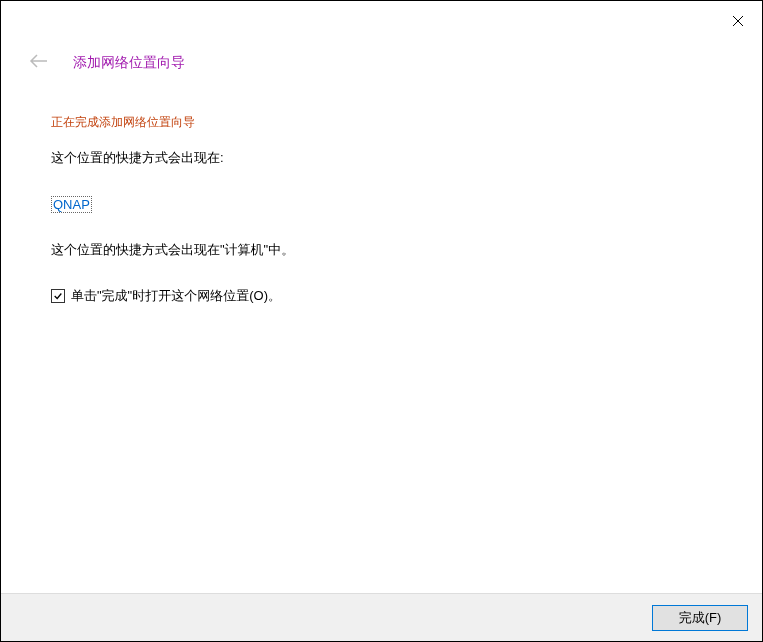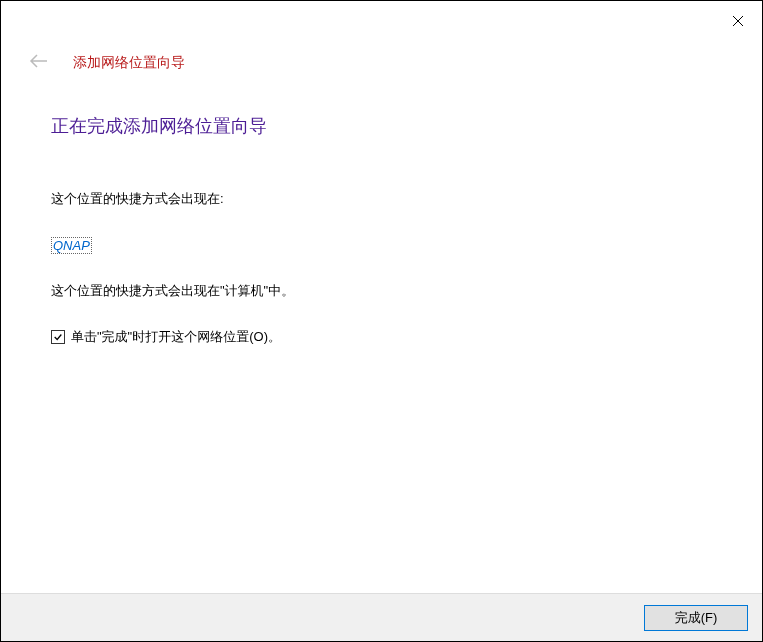--- a/index.html
+++ b/index.html
@@ -39,50 +39,49 @@
     }
     
     .back-arrow {
       color: #888;
       font-size: 20px;
       cursor: default;
     }
     
     .wizard-title {
       font-size: 14px;
-      color: #b91c1c;
+      color: #a21caf;
       font-weight: normal;
     }
     
     .content {
       padding: 40px 50px 0 50px;
     }
     
     .heading {
-      color: #4c1d95;
-      font-size: 18px;
+      color: #c2410c;
+      font-size: 12px;
       font-weight: normal;
-      margin-bottom: 52px;
+      margin-bottom: 18px;
     }
     
     .body-text {
       font-size: 13px;
       color: #000;
       margin-bottom: 28px;
     }
     
     .location-link {
       font-size: 13px;
       color: #0066cc;
       border: 1px dotted #666;
       display: inline-block;
       padding: 0 1px;
       margin-bottom: 28px;
       cursor: default;
-      font-style: italic;
     }
     
     .checkbox-row {
       display: flex;
       align-items: center;
       gap: 6px;
       margin-top: 4px;
     }
     
     .checkbox {
@@ -116,21 +115,21 @@
       border-top: 1px solid #ddd;
       display: flex;
       align-items: center;
       justify-content: flex-end;
       padding-right: 14px;
       gap: 8px;
       background: #f0f0f0;
     }
     
     .btn {
-      width: 104px;
+      width: 96px;
       height: 26px;
       background: #e1e1e1;
       border: 1px solid #adadad;
       font-size: 13px;
       font-family: inherit;
       cursor: pointer;
       display: flex;
       align-items: center;
       justify-content: center;
     }

